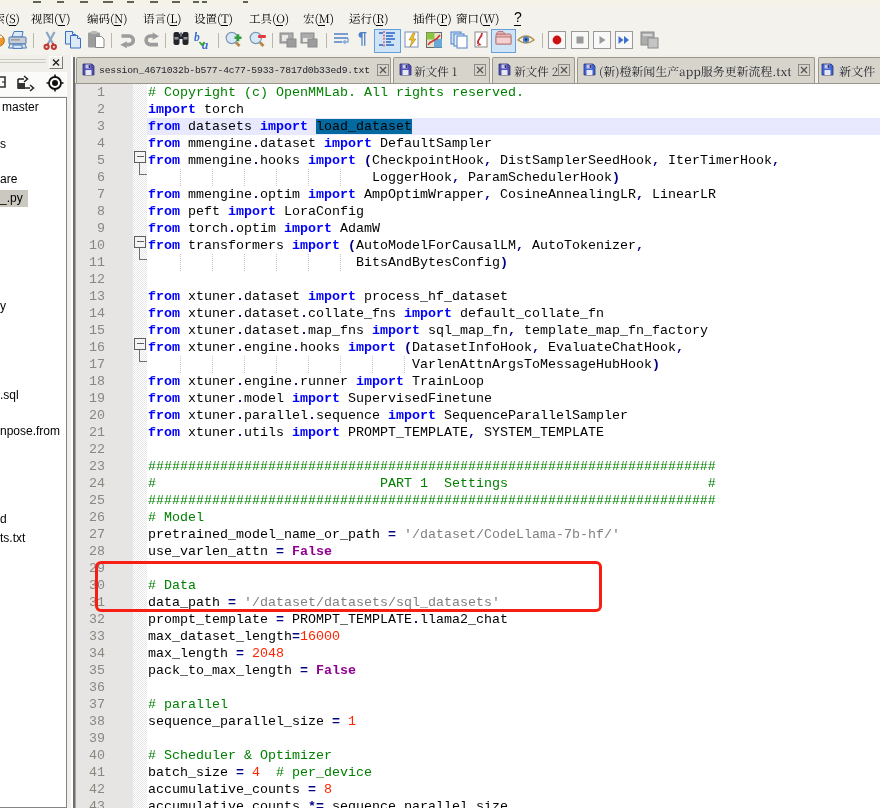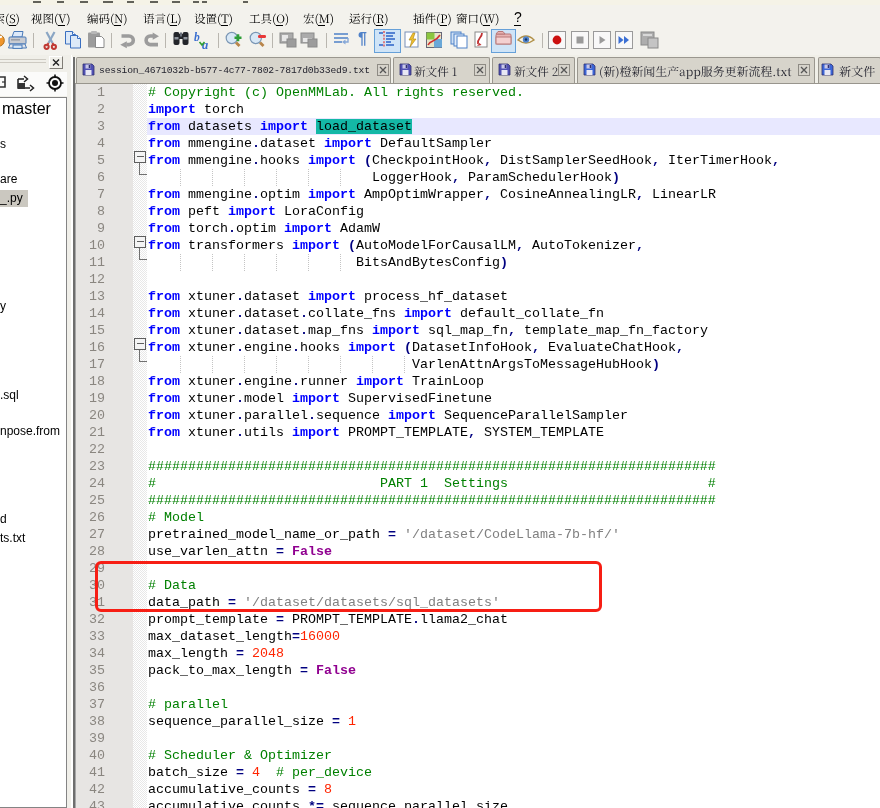--- a/index.html
+++ b/index.html
@@ -4,21 +4,21 @@
   font-family:"Liberation Sans",sans-serif;background:#fff;position:relative}
 *{box-sizing:border-box}
 .abs{position:absolute}
 #code,#lnums{font-family:"Liberation Mono",monospace;font-size:13.3333px;line-height:17px;white-space:pre}
 #code .k{color:#0000ff;font-weight:bold}
 #code .o{color:#000080;font-weight:bold}
 #code .c{color:#008000}
 #code .s{color:#808080}
 #code .n{color:#ff2400}
 #code .w{color:#900090;font-weight:bold}
-#code .hl{background:#14b8a6}
+#code .hl{background:#0369a1}
 .sep{position:absolute;top:33px;width:1px;height:15px;background:#b9b6af}
 .ico{position:absolute;top:31px}
 </style></head><body>
 <div class="abs" style="left:0;top:0;width:880px;height:5px;background:#f5f3e7"></div>
 <div class="abs" style="left:33px;top:1px;width:8px;height:2px;background:#62625a"></div>
 <div class="abs" style="left:57px;top:1px;width:7px;height:2px;background:#62625a"></div>
 <div class="abs" style="left:80px;top:1px;width:8px;height:2px;background:#62625a"></div>
 <div class="abs" style="left:103px;top:1px;width:10px;height:2px;background:#62625a"></div>
 <div class="abs" style="left:127px;top:1px;width:7px;height:2px;background:#62625a"></div>
 <div class="abs" style="left:150px;top:1px;width:8px;height:2px;background:#62625a"></div>
@@ -240,21 +240,21 @@
   </svg>
 <div class="abs" style="left:72px;top:55px;width:808px;height:29px;background:#f0efe8"></div>
 <div class="abs" style="left:72px;top:83px;width:808px;height:1px;background:#98958d"></div>
 <div class="abs" style="left:76px;top:57px;width:315px;height:26px;background:#d7d4cb;border:1px solid #9a978f;border-bottom:none;border-radius:2px 2px 0 0"></div>
 <svg class="abs" style="left:82px;top:63px" width="13" height="13">
     <path d="M1 1 h9 l2 2 v9 h-11 Z" fill="#5050b4" stroke="#303070" stroke-width="0.8"></path>
     <rect x="3.5" y="7" width="6" height="5" fill="#e8e8f4"></rect>
     <rect x="3.5" y="1.5" width="5" height="4" fill="#c8c8e8"></rect>
     <rect x="6.7" y="2" width="1.6" height="3" fill="#303070"></rect>
   </svg>
-<div class="abs" style="left:99px;top:65px;width:280px;font-family:'Liberation Mono',monospace;font-size:9.7px;letter-spacing:-0.17px;color:#23232e;white-space:nowrap">session_4671032b-b577-4c77-7802-7817d0b33ed9.txt</div>
+<div class="abs" style="left:99px;top:65px;width:280px;font-family:'Liberation Mono',monospace;font-size:9.7px;letter-spacing:-0.17px;color:#23232e;white-space:nowrap">session_4671032b-b577-4c77-5933-7817d0b33ed9.txt</div>
 <div class="abs" style="left:377px;top:64px;width:12px;height:12px;background:#d6d3cb;border:1px solid #8e8b84"></div>
 <svg class="abs" style="left:377px;top:64px" width="12" height="12">
     <path d="M3 3 L9 9 M9 3 L3 9" stroke="#555" stroke-width="1.3"></path>
   </svg>
 <div class="abs" style="left:393px;top:57px;width:97px;height:26px;background:#d7d4cb;border:1px solid #9a978f;border-bottom:none;border-radius:2px 2px 0 0"></div>
 <svg class="abs" style="left:399px;top:63px" width="13" height="13">
     <path d="M1 1 h9 l2 2 v9 h-11 Z" fill="#5050b4" stroke="#303070" stroke-width="0.8"></path>
     <rect x="3.5" y="7" width="6" height="5" fill="#e8e8f4"></rect>
     <rect x="3.5" y="1.5" width="5" height="4" fill="#c8c8e8"></rect>
     <rect x="6.7" y="2" width="1.6" height="3" fill="#303070"></rect>
@@ -330,21 +330,21 @@
     </g>
     <rect x="18" y="9" width="7" height="6" fill="#333"></rect>
   </svg>
 <svg class="abs" style="left:46px;top:74px" width="20" height="20">
     <circle cx="9" cy="9" r="6" fill="none" stroke="#111" stroke-width="1.8"></circle>
     <circle cx="9" cy="9" r="3" fill="#111"></circle>
     <path d="M9 0.5v3M9 14.5v3M0.5 9h3M14.5 9h3" stroke="#111" stroke-width="1.6"></path>
   </svg>
 <div class="abs" style="left:-4px;top:97px;width:71px;height:711px;background:#fff;border:1px solid #848484"></div>
 <div class="abs" style="left:-2px;top:190px;width:30px;height:17px;background:#cbc8c0"></div>
-<div class="abs" style="left:2px;top:100px;font-size:16px;color:#000;white-space:nowrap">master</div>
+<div class="abs" style="left:2px;top:100px;font-size:12px;color:#000;white-space:nowrap">master</div>
 <div class="abs" style="left:0px;top:137px;font-size:12px;color:#000;white-space:nowrap">s</div>
 <div class="abs" style="left:0px;top:172px;font-size:12px;color:#000;white-space:nowrap">are</div>
 <div class="abs" style="left:0px;top:191px;font-size:12px;color:#000;white-space:nowrap">_.py</div>
 <div class="abs" style="left:0px;top:299px;font-size:12px;color:#000;white-space:nowrap">y</div>
 <div class="abs" style="left:0px;top:388px;font-size:12px;color:#000;white-space:nowrap">.sql</div>
 <div class="abs" style="left:0px;top:424px;font-size:12px;color:#000;white-space:nowrap">npose.from</div>
 <div class="abs" style="left:0px;top:512px;font-size:12px;color:#000;white-space:nowrap">d</div>
 <div class="abs" style="left:0px;top:531px;font-size:12px;color:#000000;white-space:nowrap">ts.txt</div>
 <div class="abs" style="left:72px;top:57px;width:1px;height:751px;background:#fff"></div>
 <div class="abs" style="left:73px;top:57px;width:2px;height:751px;background:#6e6e6e"></div>

